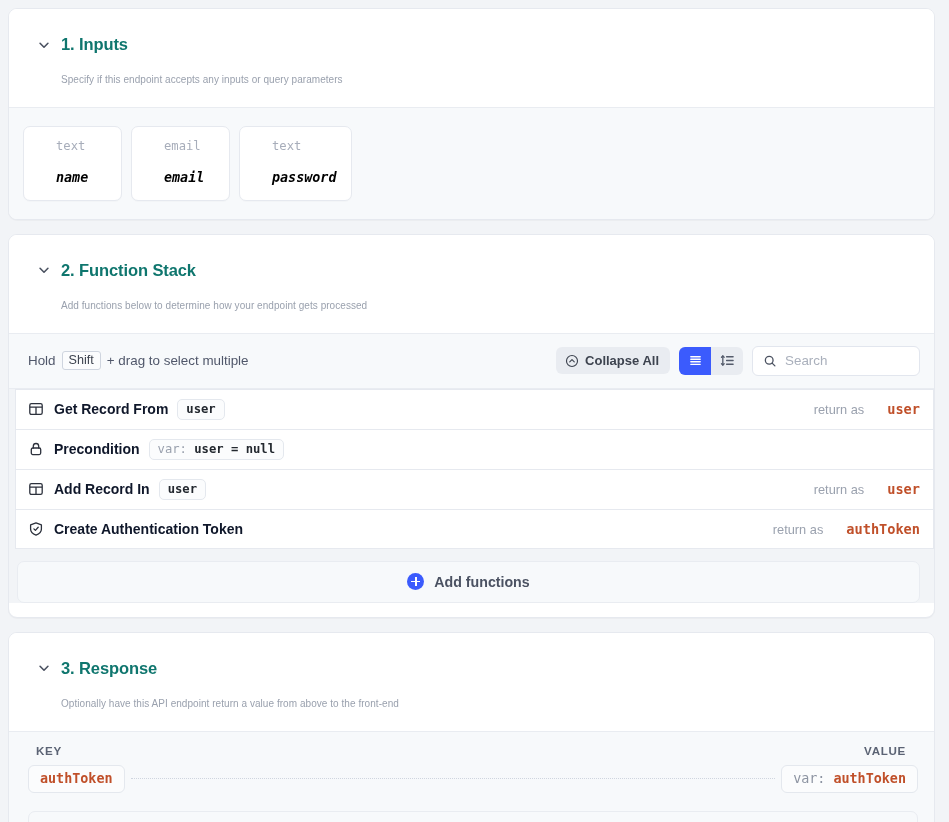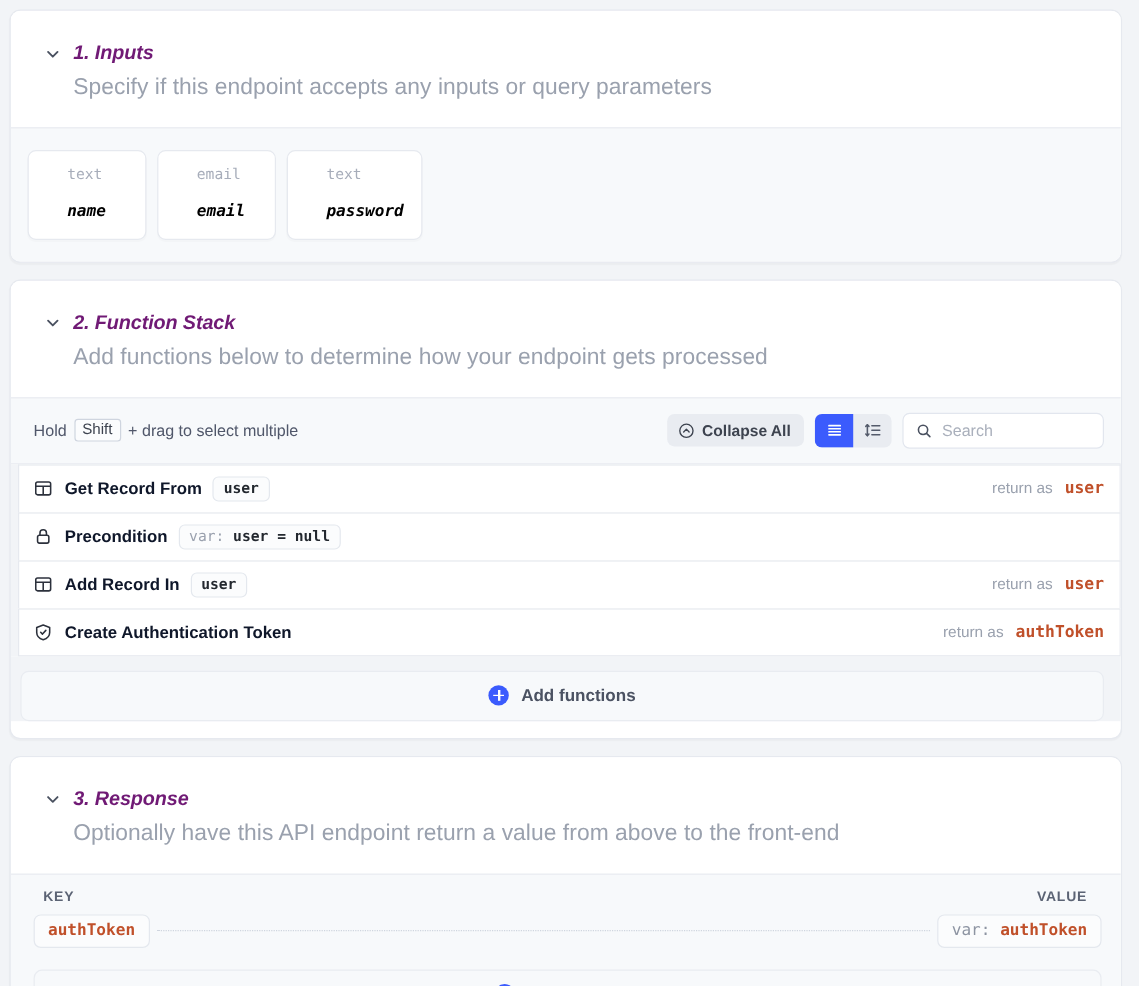--- a/index.html
+++ b/index.html
@@ -38,29 +38,28 @@
     width: 14px; height: 14px;
     flex: 0 0 14px;
     display: block;
     color: #4a5160;
   }
   .chev svg { display:block; width:14px; height:14px; }
 
   .card-title {
     font-size: 16.5px;
     font-weight: bold;
-    color: #701a75;
+    color: #0f766e;
     letter-spacing: -0.1px;
-    font-style: italic;
   }
 
   .card-sub {
-    margin-top: 8px;
+    margin-top: 20px;
     margin-left: 24px;
-    font-size: 19px;
+    font-size: 10px;
     color: #9aa1ae;
     letter-spacing: .05px;
   }
 
   .card-foot {
     background: #f7f9fb;
     border-top: 1px solid #e9ecf1;
   }
 
   
@@ -243,21 +242,21 @@
     font-family: "DejaVu Sans Mono", monospace;
     font-size: 12.2px;
     color: #3d434f;
     white-space: nowrap;
   }
   .tag .mut { color: #9aa1ae; }
   .tag .strong { font-weight: bold; color: #23282f; }
 
   .return-as {
     margin-left: auto;
-    display: flex; align-items: baseline; gap: 10px;
+    display: flex; align-items: baseline; gap: 23px;
     white-space: nowrap;
   }
   .return-as .ra-lbl { font-size: 12.8px; color: #9aa1ae; }
   .return-as .ra-var {
     font-family: "DejaVu Sans Mono", monospace;
     font-size: 13.6px;
     font-weight: bold;
     color: #c0502a;
   }
 

